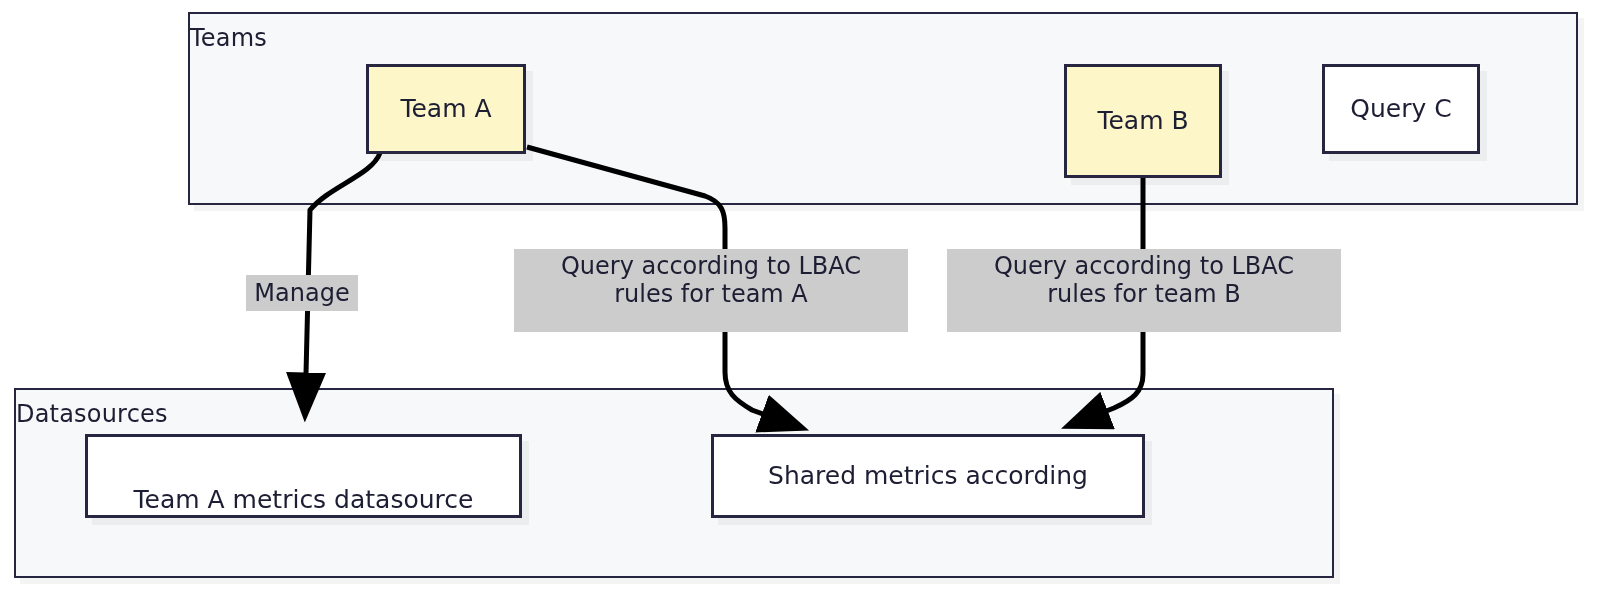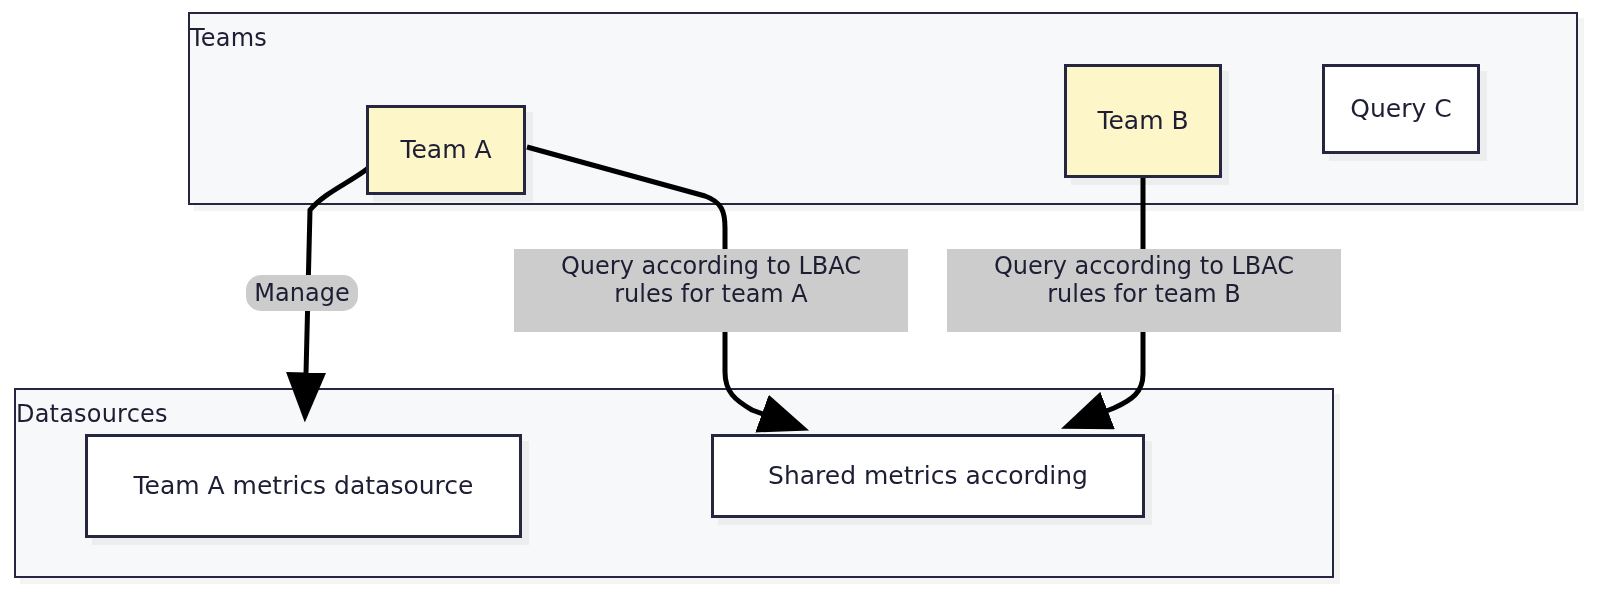--- a/index.html
+++ b/index.html
@@ -93,41 +93,41 @@
     </defs>
 
     <path d="M 380,153 C 372,175 330,186 310,210 L 305,415" fill="none" stroke="#000000" stroke-width="5" stroke-linecap="butt" marker-end="url(#arrowhead)"></path>
 
     <path d="M 527,147 L 705,196 C 722,202 725,212 725,228 L 725,372
              C 725,392 735,400 752,410 L 802,428" fill="none" stroke="#000000" stroke-width="5" stroke-linecap="butt" marker-end="url(#arrowhead)"></path>
 
     <path d="M 1143,153 L 1143,374 C 1143,392 1132,400 1114,408 L 1068,426" fill="none" stroke="#000000" stroke-width="5" stroke-linecap="butt" marker-end="url(#arrowhead)"></path>
   </svg>
 
-  <div class="node highlight" style="left:366px; top:64px; width:160px; height:90px;margin-top:41px;">
+  <div class="node highlight" style="left:366px; top:64px; width:160px; height:90px;">
     <span>Team A</span>
   </div>
 
   <div class="node highlight" style="left:1064px; top:64px; width:158px; height:114px;">
     <span>Team B</span>
   </div>
 
   <div class="node plain" style="left:1322px; top:64px; width:158px; height:90px;">
     <span>Query C</span>
   </div>
 
-  <div class="node plain" style="left:85px; top:434px; width:437px; height:104px;">
+  <div class="node plain" style="left:85px; top:434px; width:437px; height:84px;align-items:flex-end;">
     <span>Team A metrics datasource</span>
   </div>
 
   <div class="node plain" style="left:711px; top:434px; width:434px; height:84px;">
     <span>Shared metrics according</span>
   </div>
 
-  <div class="edge-label" style="left:246px; top:275px; width:112px; height:36px; line-height:30px;border-radius:15px;">Manage</div>
+  <div class="edge-label" style="left:246px; top:275px; width:112px; height:36px; line-height:30px;">Manage</div>
 
   <div class="edge-label" style="left:514px; top:249px; width:394px; height:83px;">Query according to LBAC
 rules for team A</div>
 
   <div class="edge-label" style="left:947px; top:249px; width:394px; height:83px;">Query according to LBAC
 rules for team B</div>
 
 </div>
 
 </body></html>

